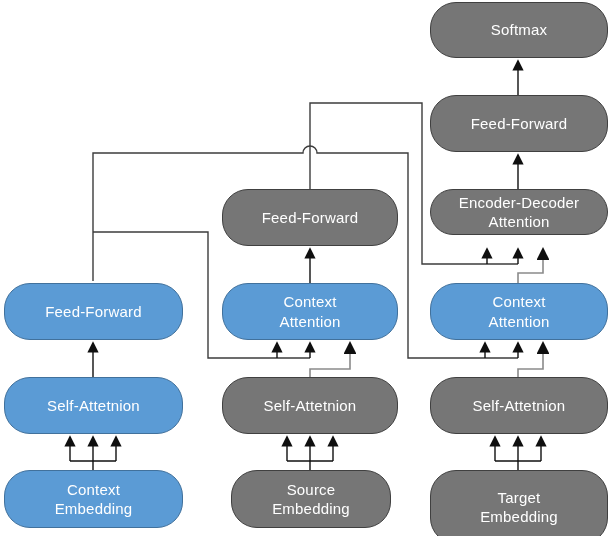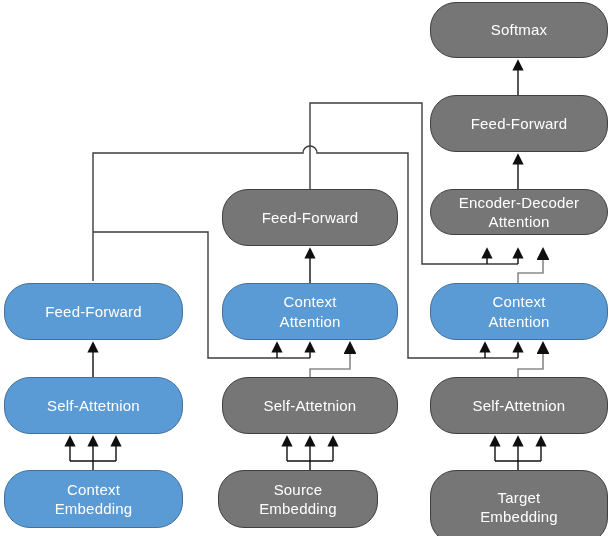--- a/index.html
+++ b/index.html
@@ -92,21 +92,21 @@
   <div class="node blue" style="left:430px;top:283px;width:178px;height:57px"><span>Context
 Attention</span></div>
   <div class="node gray" style="left:430px;top:377px;width:178px;height:57px"><span>Self-Attetnion</span></div>
   <div class="node gray" style="left:430px;top:470px;width:178px;height:74px"><span>Target
 Embedding</span></div>
 
   <div class="node gray" style="left:222px;top:189px;width:176px;height:57px"><span>Feed-Forward</span></div>
   <div class="node blue" style="left:222px;top:283px;width:176px;height:57px"><span>Context
 Attention</span></div>
   <div class="node gray" style="left:222px;top:377px;width:176px;height:57px"><span>Self-Attetnion</span></div>
-  <div class="node gray" style="left:218px;top:470px;width:160px;height:58px"><span>Source
+  <div class="node gray" style="left:231px;top:470px;width:160px;height:58px"><span>Source
 Embedding</span></div>
 
   <div class="node blue" style="left:4px;top:283px;width:179px;height:57px"><span>Feed-Forward</span></div>
   <div class="node blue" style="left:4px;top:377px;width:179px;height:57px"><span>Self-Attetnion</span></div>
   <div class="node blue" style="left:4px;top:470px;width:179px;height:58px"><span>Context
 Embedding</span></div>
 
 </div>
 
 </body></html>

